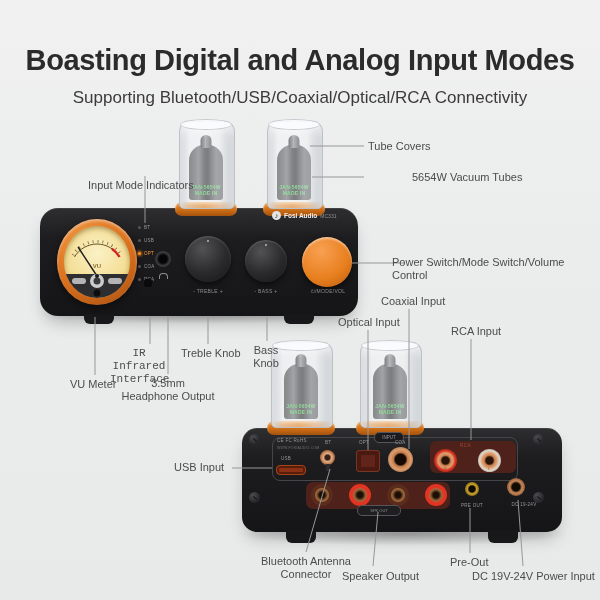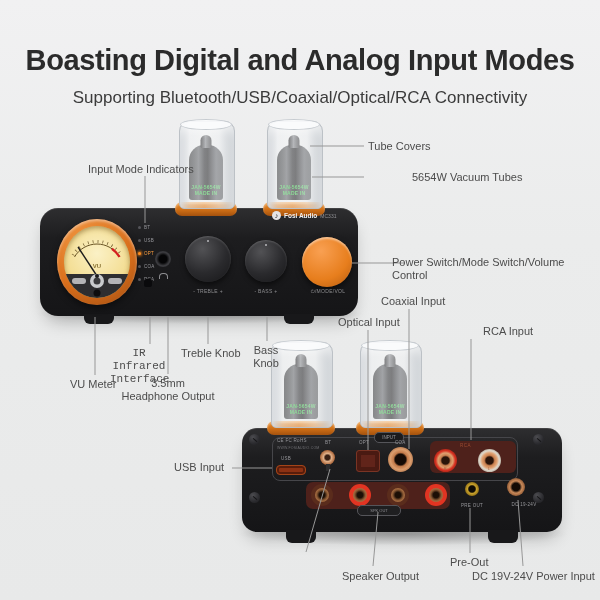--- a/index.html
+++ b/index.html
@@ -304,31 +304,33 @@
     <path d="M471 339 V440"></path>
     <path d="M232 468 H272"></path>
     <path d="M330 469 L306 552"></path>
     <path d="M378 512 L373 566"></path>
     <path d="M470 508 V553"></path>
     <path d="M518 500 L523 566"></path>
   </svg>
 
   <div class="abs callout" style="left:368px;top:140px;">Tube Covers</div>
   <div class="abs callout" style="left:368px;top:171px;margin-left:44px;">5654W Vacuum Tubes</div>
-  <div class="abs callout" style="left:88px;top:163px;">Input Mode Indicators</div>
+  <div class="abs callout" style="left:88px;top:179px;">Input Mode Indicators</div>
   <div class="abs callout" style="left:392px;top:256px;">Power Switch/Mode Switch/Volume Control</div>
   <div class="abs callout" style="left:70px;top:378px;">VU Meter</div>
   <div class="abs callout c-center" style="left:110px;top:347px;width:58px;font-family:Liberation Mono, monospace;">IR Infrared
 Interface</div>
   <div class="abs callout c-center" style="left:120px;top:377px;width:96px;">3.5mm
 Headphone Output</div>
   <div class="abs callout" style="left:181px;top:347px;">Treble Knob</div>
   <div class="abs callout c-center" style="left:246px;top:344px;width:40px;">Bass
 Knob</div>
   <div class="abs callout" style="left:338px;top:316px;">Optical Input</div>
   <div class="abs callout" style="left:381px;top:295px;">Coaxial Input</div>
-  <div class="abs callout" style="left:468px;top:325px;padding-left:15px;">RCA Input</div>
+  <div class="abs callout" style="left:436px;top:325px;padding-left:15px;">RCA Input</div>
   <div class="abs callout" style="left:174px;top:461px;">USB Input</div>
+  <div class="abs callout c-center" style="left:258px;top:555px;width:96px;">Bluetooth Antenna
+Connector</div>
   <div class="abs callout" style="left:342px;top:570px;">Speaker Output</div>
   <div class="abs callout" style="left:450px;top:556px;">Pre-Out</div>
   <div class="abs callout" style="left:472px;top:570px;">DC 19V-24V Power Input</div>
 
 </div>
 
 </body></html>

